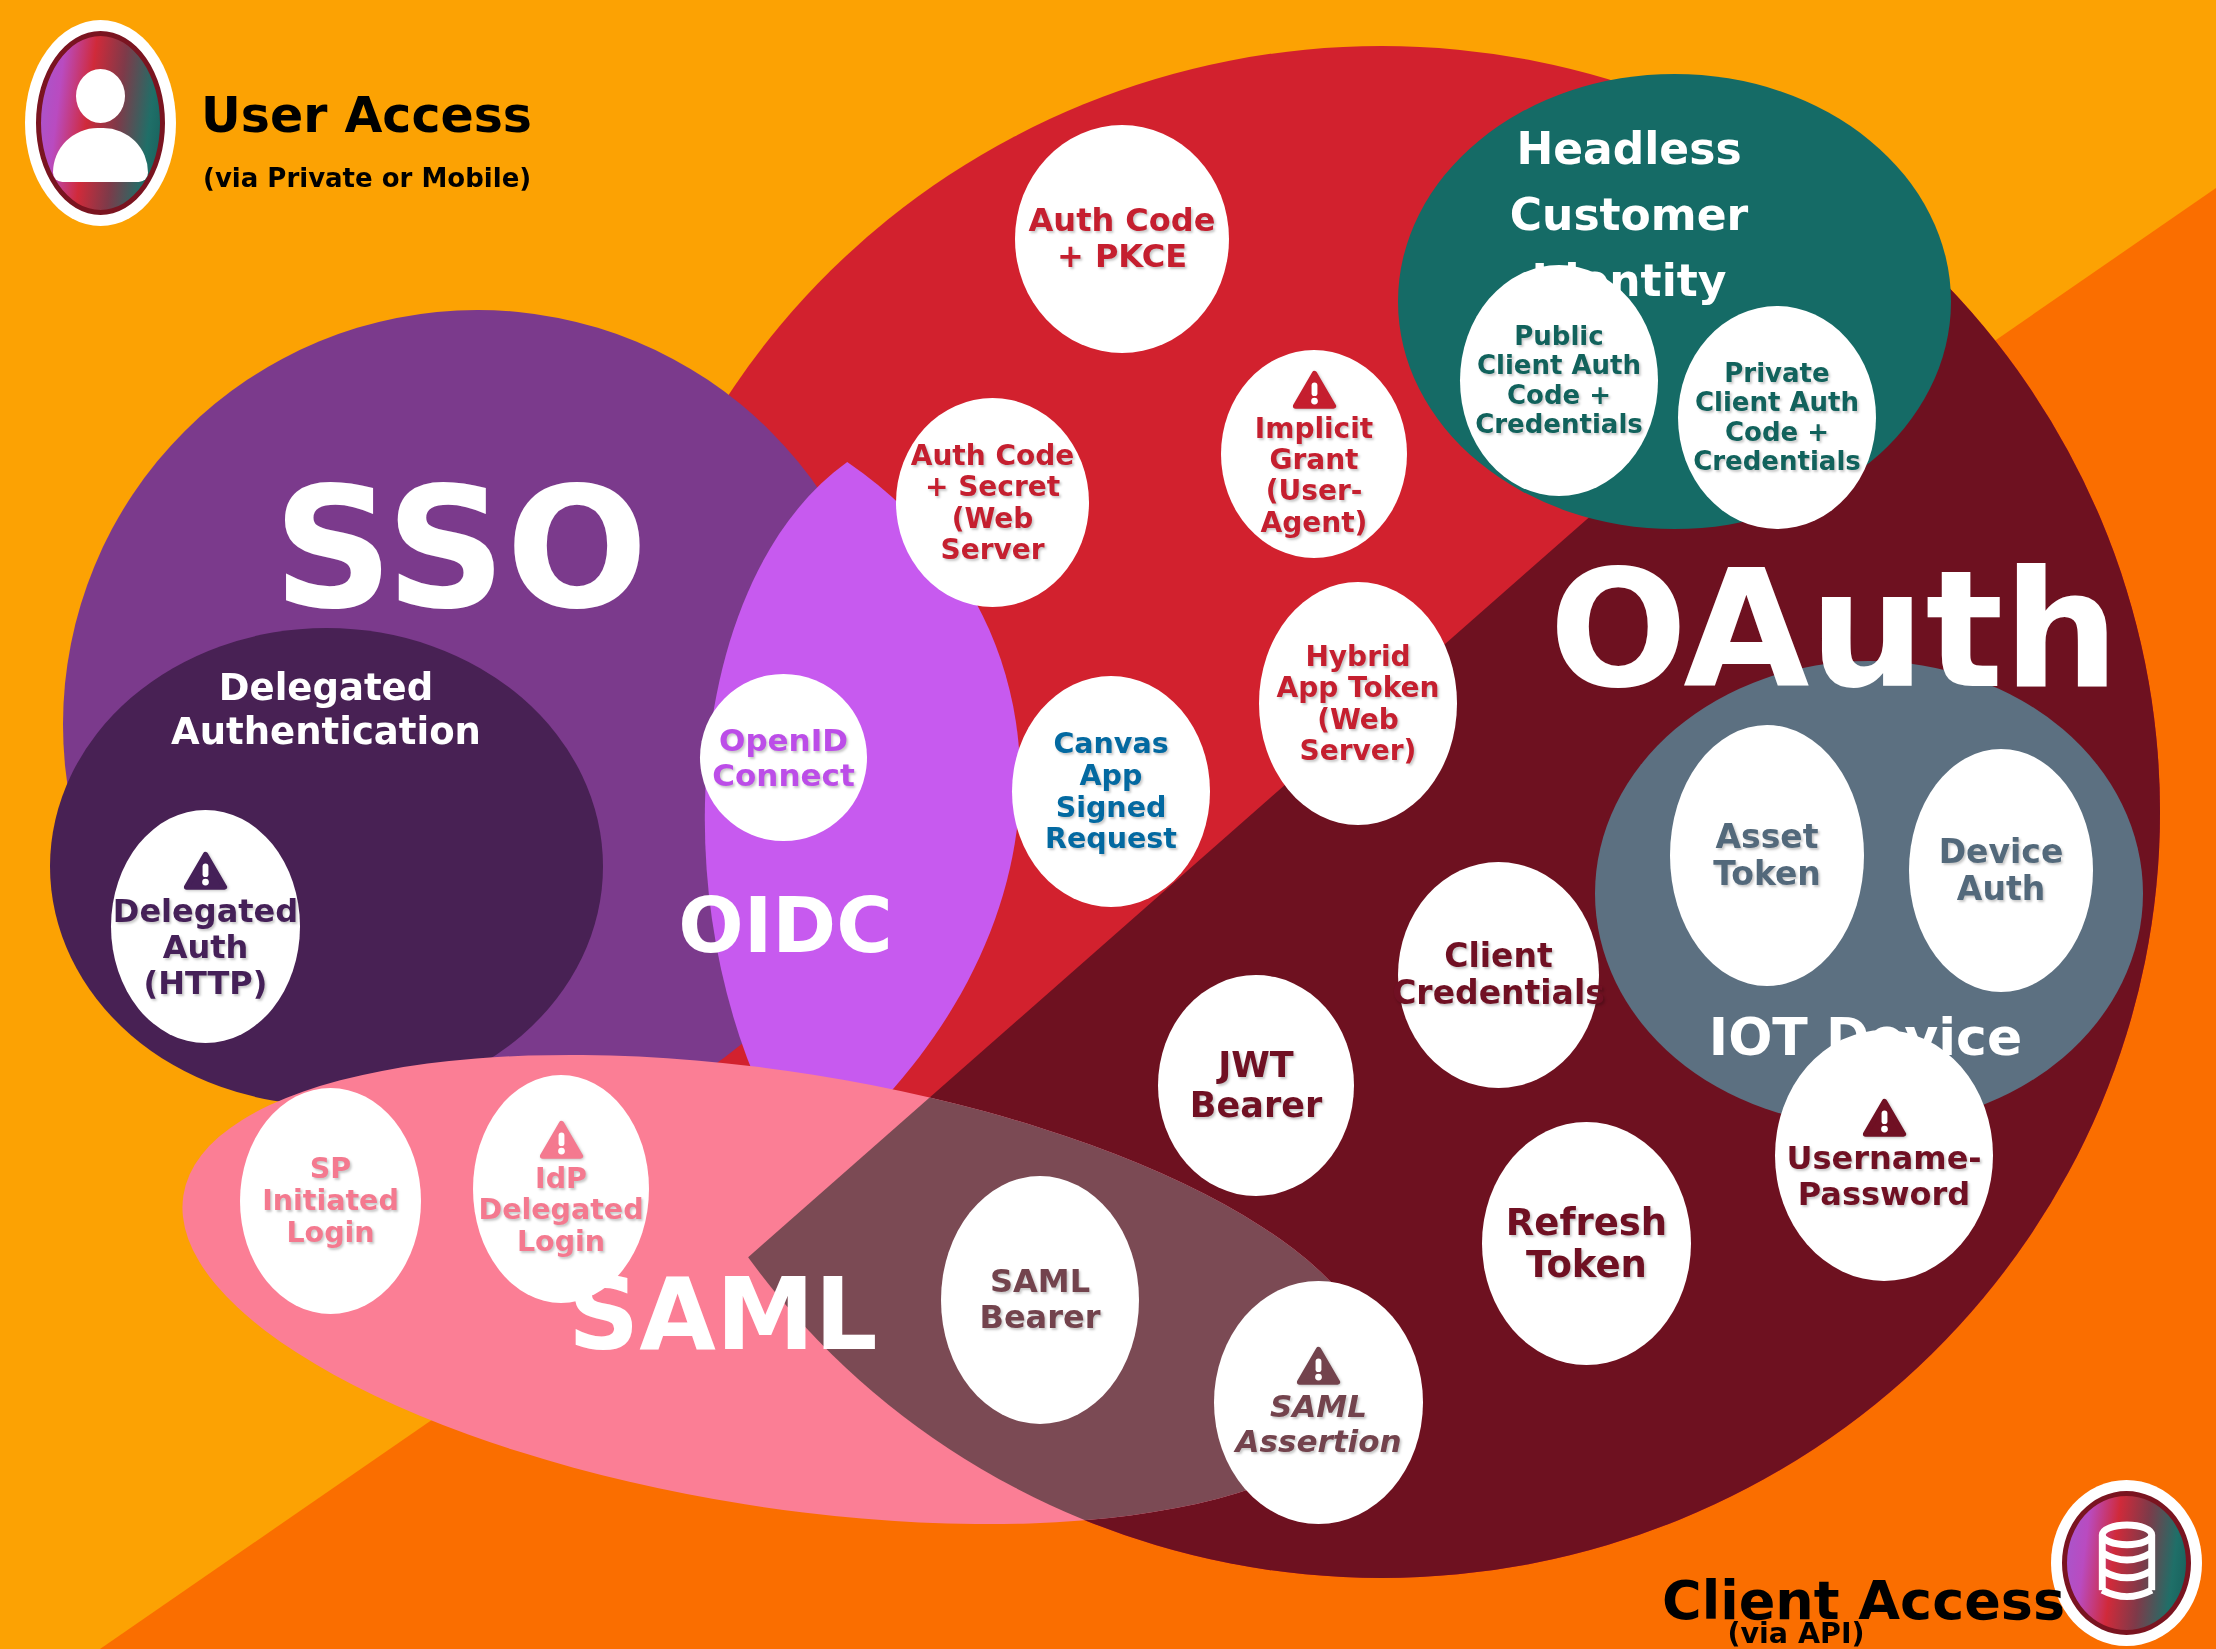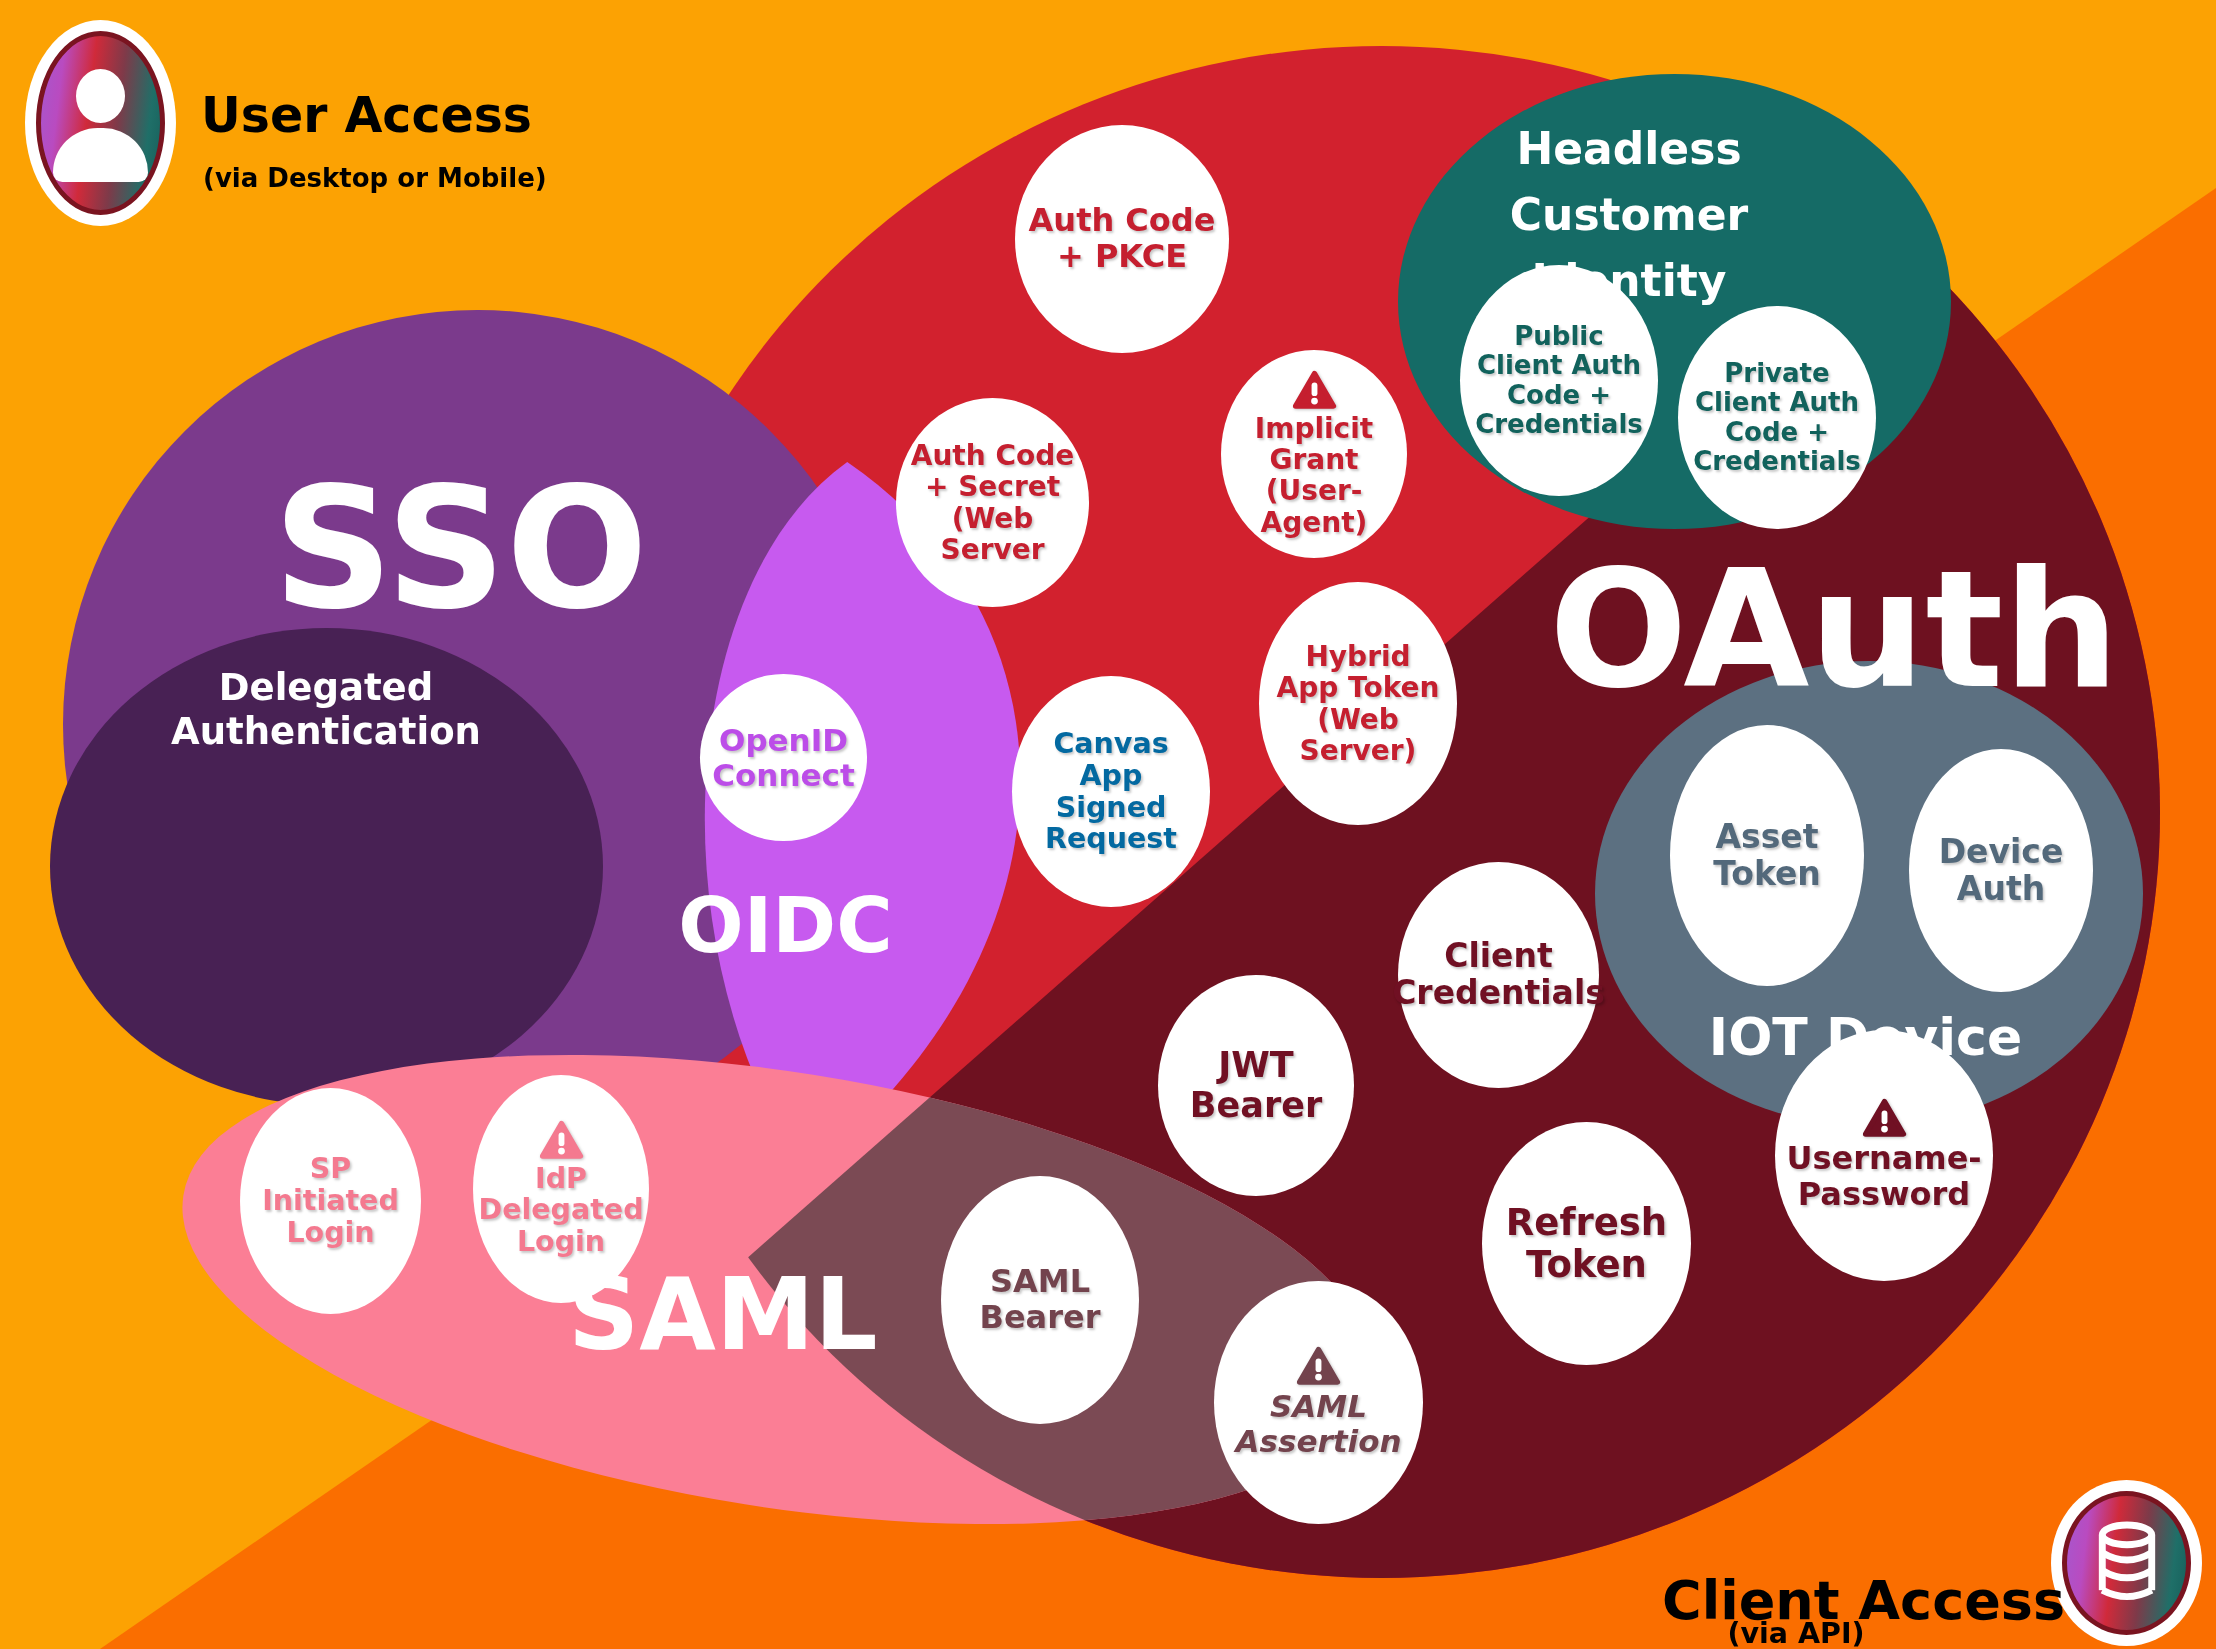--- a/index.html
+++ b/index.html
@@ -144,20 +144,28 @@
     <span>Public Client Auth Code + Credentials</span>
   </div>
   <div class="node" style="left:1678px;top:306px;width:198px;height:223px;font-size:26px;color:#11625C;">
     <span>Private Client Auth Code + Credentials</span>
   </div>
 
   <div class="node" style="left:700px;top:674px;width:167px;height:167px;font-size:31px;color:#BC4DE8;">
     <span>OpenID Connect</span>
   </div>
 
+  <div class="node" style="left:111px;top:810px;width:189px;height:233px;font-size:32px;color:#452058;">
+    <svg class="warn" viewBox="0 0 100 88">
+      <path d="M50 8 L92 80 H8 Z" fill="currentColor" stroke="currentColor" stroke-width="12" stroke-linejoin="round"></path>
+      <rect x="43.5" y="28" width="13" height="30" rx="6.5" fill="#fff"></rect>
+        <circle cx="50" cy="69" r="7.5" fill="#fff"></circle>
+    </svg>
+    <span>Delegated Auth (HTTP)</span>
+  </div>
 
   <div class="node" style="left:240px;top:1088px;width:181px;height:226px;font-size:28.5px;color:#F4798F;">
     <span>SP Initiated Login</span>
   </div>
   <div class="node" style="left:473px;top:1075px;width:176px;height:228px;font-size:28.5px;color:#F4798F;">
     <svg class="warn" viewBox="0 0 100 88">
       <path d="M50 8 L92 80 H8 Z" fill="currentColor" stroke="currentColor" stroke-width="12" stroke-linejoin="round"></path>
       <rect x="43.5" y="28" width="13" height="30" rx="6.5" fill="#fff"></rect>
         <circle cx="50" cy="69" r="7.5" fill="#fff"></circle>
     </svg>
@@ -203,21 +211,21 @@
 
   <div class="badge-outer" style="left:25px;top:20px;width:151px;height:206px;">
     <div class="badge-inner">
       <div class="person">
         <div class="head"></div>
         <div class="shoulders"></div>
       </div>
     </div>
   </div>
   <div class="black-label" style="left:201px;top:89px;font-size:49px;">User Access</div>
-  <div class="black-label" style="left:203px;top:164px;font-size:26px;">(via Desktop or Mobile)</div>
+  <div class="black-label" style="left:203px;top:164px;font-size:26px;">(via Private or Mobile)</div>
 
   <div class="badge-outer" style="left:2051px;top:1480px;width:151px;height:166px;">
     <div class="badge-inner">
       <svg width="72" height="87" viewBox="0 0 72 88">
         <ellipse cx="36" cy="15" rx="25" ry="10" fill="none" stroke="#fff" stroke-width="7"></ellipse>
         <path d="M11 15 V71" fill="none" stroke="#fff" stroke-width="7"></path>
         <path d="M61 15 V71" fill="none" stroke="#fff" stroke-width="7"></path>
         <path d="M11 33 Q36 48 61 33" fill="none" stroke="#fff" stroke-width="7"></path>
         <path d="M11 51 Q36 66 61 51" fill="none" stroke="#fff" stroke-width="7"></path>
         <path d="M11 71 Q36 84 61 71" fill="none" stroke="#fff" stroke-width="7"></path>

